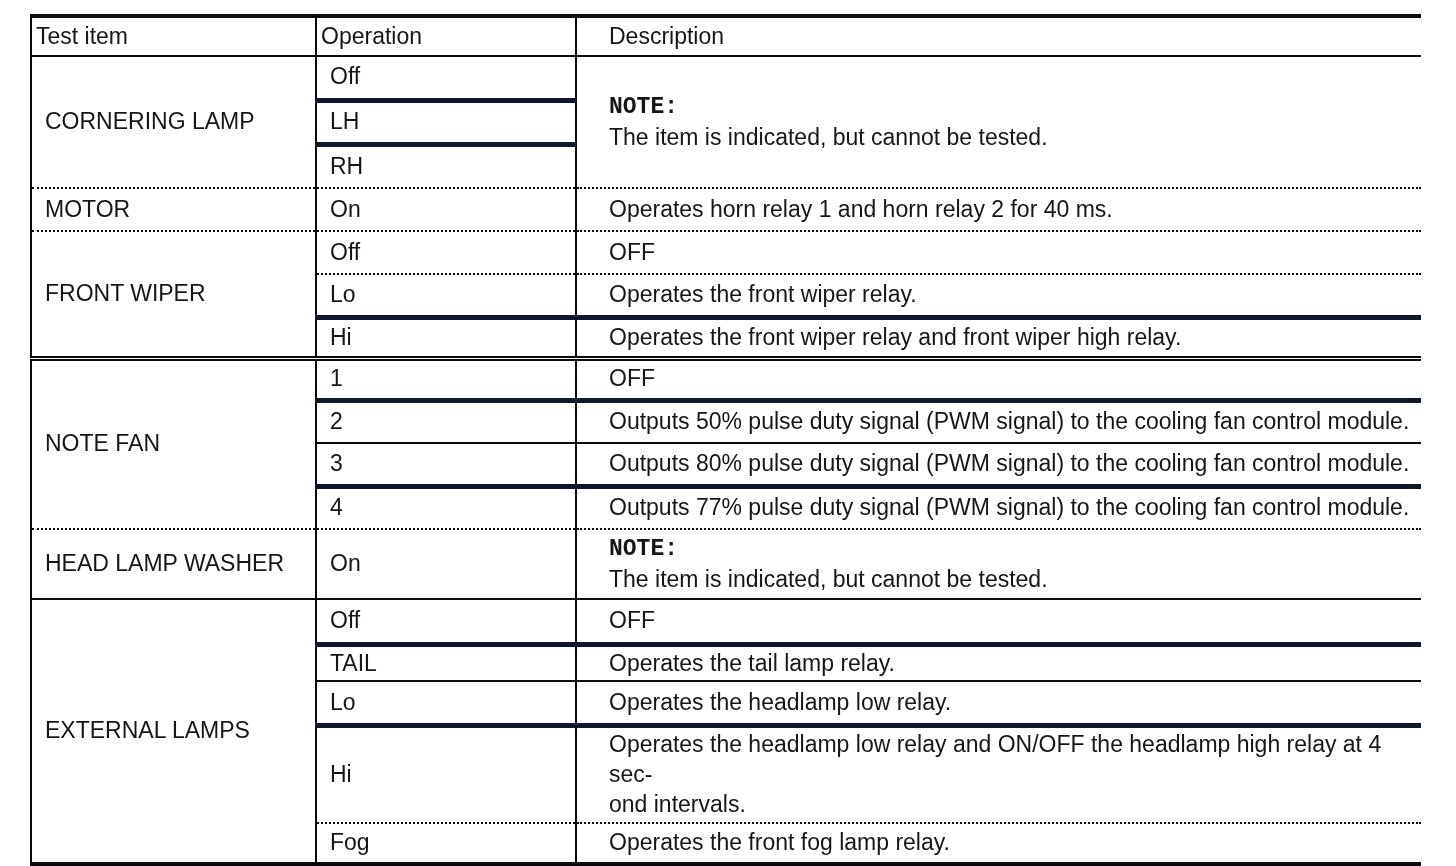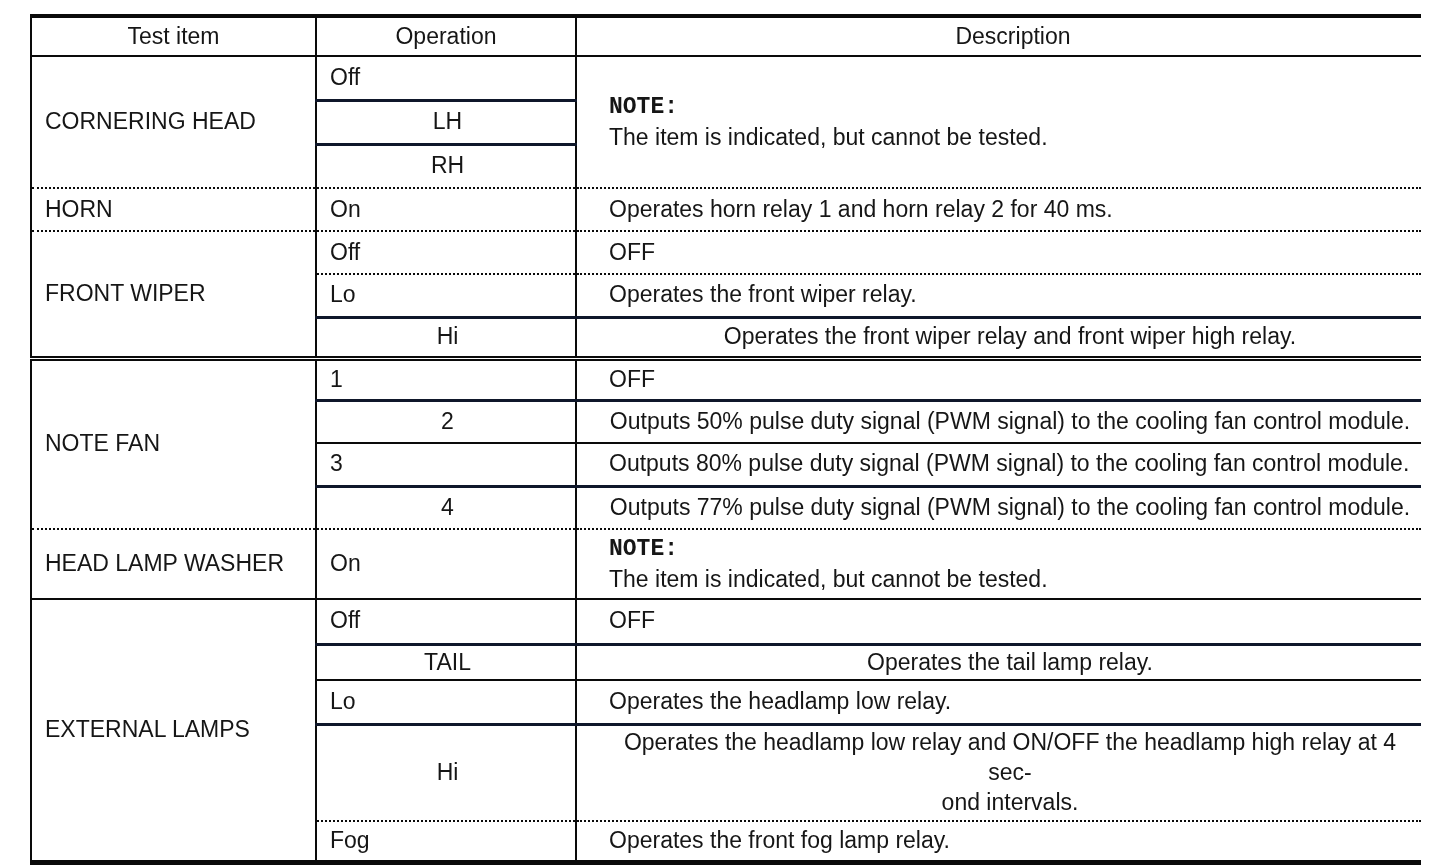--- a/index.html
+++ b/index.html
@@ -6,26 +6,26 @@
   body{width:1456px;height:866px;position:relative;overflow:hidden;
        font-family:"Liberation Sans","DejaVu Sans",sans-serif;color:#161616;}
   .sheet{position:absolute;left:30px;top:14px;}
   table.manual{border-collapse:collapse;table-layout:fixed;width:1390px;
        border-top:4px solid #0a0a0a;
        border-bottom:5px solid #0a0a0a;
        border-left:2px solid #0a0a0a;
        font-size:23px;line-height:1.3;}
   col.c-ti{width:285px;} col.c-op{width:260px;} col.c-de{width:845px;}
   td{vertical-align:middle;padding:2px 10px 2px 13px;overflow:hidden;}
-  thead td{text-align:center;border-bottom:2px solid #0a0a0a;padding:2px 4px;}
+  thead td{text-align:left;border-bottom:2px solid #0a0a0a;padding:2px 4px;}
   td.ti{border-right:2px solid #0a0a0a;}
   td.op{border-right:2px solid #0a0a0a;}
   td.de{white-space:pre-line;padding-left:32px;}
   
-  tr.s-thin  > td{border-top:3px solid #0f172a;text-align:center;}
+  tr.s-thin  > td{border-top:5px solid #0f172a;}
   tr.s-med   > td{border-top:2px solid #0a0a0a;}
   tr.s-dot   > td{border-top:2px dotted #0a0a0a;}
   tr.s-thick > td{border-top:5px double #0a0a0a;}
   .note-label{font-weight:bold;font-family:Liberation Mono, monospace;}
 </style>
 </head>
 <body>
 
 <div class="sheet">
   <table class="manual">
@@ -39,33 +39,33 @@
       <tr style="height:40px">
         <td class="ti">Test item</td>
         <td class="op">Operation</td>
         <td class="de" style="white-space:normal">Description</td>
       </tr>
     </thead>
 
     <tbody>
 
       <tr style="height:44px">
-        <td class="ti" rowspan="3">CORNERING HEAD</td>
+        <td class="ti" rowspan="3">CORNERING LAMP</td>
         <td class="op">Off</td>
         <td class="de" rowspan="3"><span class="note-label">NOTE:</span><br><span>The item is indicated, but cannot be tested.</span></td>
       </tr>
       <tr style="height:44px" class="s-thin">
         <td class="op">LH</td>
       </tr>
       <tr style="height:44px" class="s-thin">
         <td class="op">RH</td>
       </tr>
 
       <tr style="height:43px" class="s-dot">
-        <td class="ti">HORN</td>
+        <td class="ti">MOTOR</td>
         <td class="op">On</td>
         <td class="de">Operates horn relay 1 and horn relay 2 for 40 ms.</td>
       </tr>
 
       <tr style="height:43px" class="s-dot">
         <td class="ti" rowspan="3">FRONT WIPER</td>
         <td class="op">Off</td>
         <td class="de">OFF</td>
       </tr>
       <tr style="height:43px" class="s-dot">

